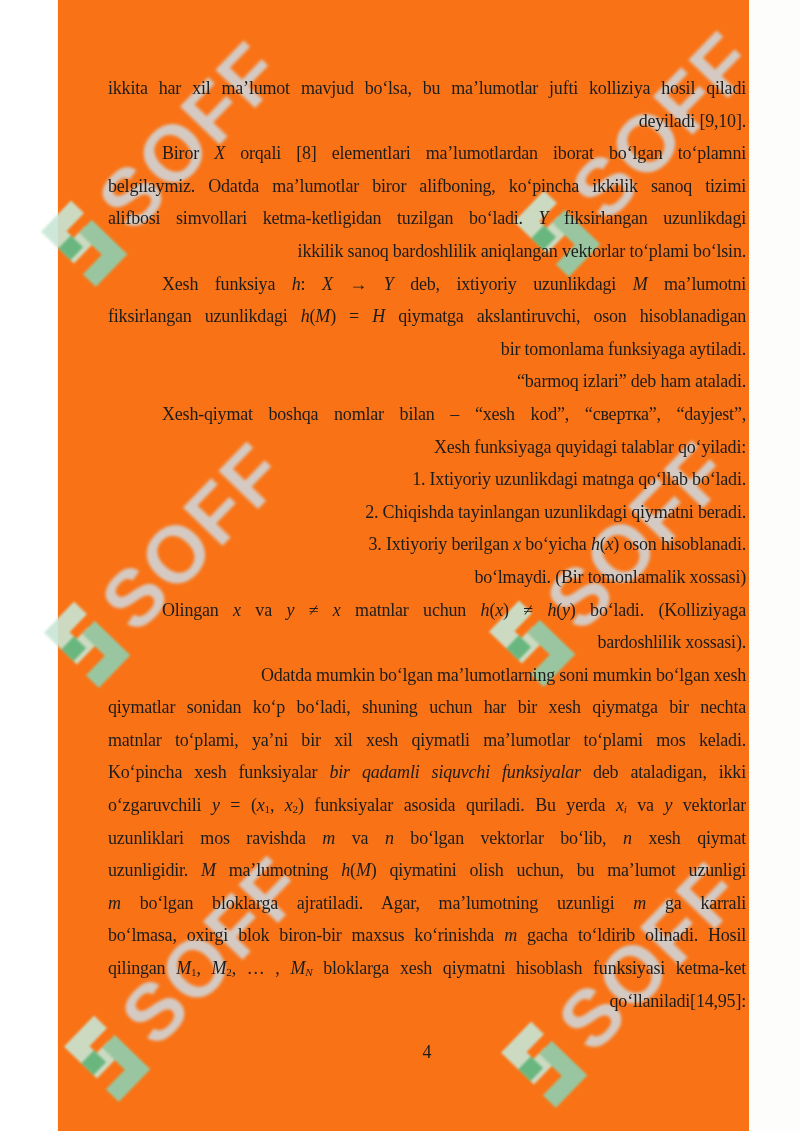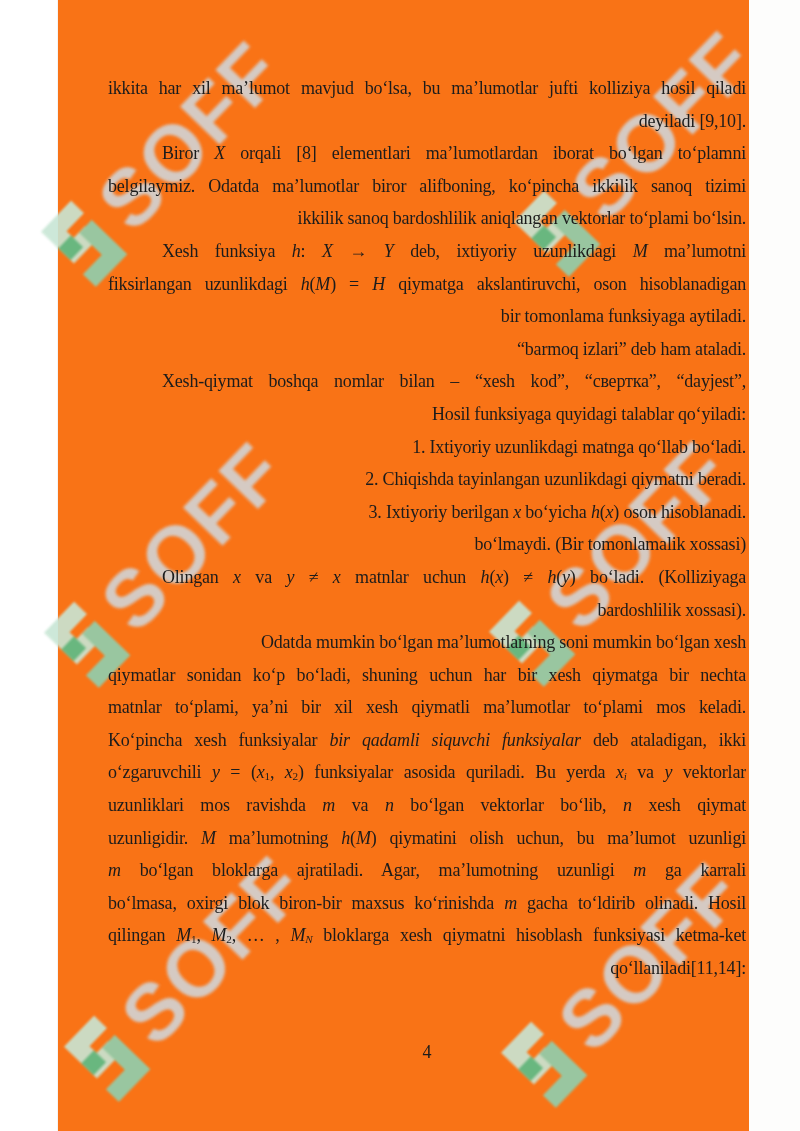--- a/index.html
+++ b/index.html
@@ -94,41 +94,42 @@
       </svg>
       <span class="soff-text">SOFF</span>
     </div>
   </div>
 
   <div class="textcol" id="textcol">
       <div class="line j">ikkita har xil ma’lumot mavjud bo‘lsa, bu ma’lumotlar jufti kolliziya hosil qiladi</div>
       <div class="line">deyiladi [9,10].</div>
       <div class="line j ind">Biror <i>X</i> orqali [8] elementlari ma’lumotlardan iborat bo‘lgan to‘plamni</div>
       <div class="line j">belgilaymiz. Odatda ma’lumotlar biror alifboning, ko‘pincha ikkilik sanoq tizimi</div>
+      <div class="line j">alifbosi simvollari ketma-ketligidan tuzilgan bo‘ladi. <i>Y</i> fiksirlangan uzunlikdagi</div>
       <div class="line">ikkilik sanoq bardoshlilik aniqlangan vektorlar to‘plami bo‘lsin.</div>
       <div class="line j ind">Xesh funksiya <i>h</i>: <i>X</i> → <i>Y</i> deb, ixtiyoriy uzunlikdagi <i>M</i> ma’lumotni</div>
       <div class="line j">fiksirlangan uzunlikdagi <i>h</i>(<i>M</i>) = <i>H</i> qiymatga akslantiruvchi, oson hisoblanadigan</div>
       <div class="line">bir tomonlama funksiyaga aytiladi.</div>
       <div class="line">“barmoq izlari” deb ham ataladi.</div>
       <div class="line j ind">Xesh-qiymat boshqa nomlar bilan – “xesh kod”, “свертка”, “dayjest”,</div>
-      <div class="line ind">Hosil funksiyaga quyidagi talablar qo‘yiladi:</div>
+      <div class="line ind">Xesh funksiyaga quyidagi talablar qo‘yiladi:</div>
       <div class="line">1. Ixtiyoriy uzunlikdagi matnga qo‘llab bo‘ladi.</div>
       <div class="line">2. Chiqishda tayinlangan uzunlikdagi qiymatni beradi.</div>
       <div class="line">3. Ixtiyoriy berilgan <i>x</i> bo‘yicha <i>h</i>(<i>x</i>) oson hisoblanadi.</div>
       <div class="line">bo‘lmaydi. (Bir tomonlamalik xossasi)</div>
       <div class="line j ind">Olingan <i>x</i> va <i>y</i> ≠ <i>x</i> matnlar uchun <i>h</i>(<i>x</i>) ≠ <i>h</i>(<i>y</i>) bo‘ladi. (Kolliziyaga</div>
       <div class="line">bardoshlilik xossasi).</div>
       <div class="line">Odatda mumkin bo‘lgan ma’lumotlarning soni mumkin bo‘lgan xesh</div>
       <div class="line j">qiymatlar sonidan ko‘p bo‘ladi, shuning uchun har bir xesh qiymatga bir nechta</div>
       <div class="line j">matnlar to‘plami, ya’ni bir xil xesh qiymatli ma’lumotlar to‘plami mos keladi.</div>
       <div class="line j">Ko‘pincha xesh funksiyalar <i>bir qadamli siquvchi funksiyalar</i> deb ataladigan, ikki</div>
       <div class="line j">o‘zgaruvchili <i>y</i> = (<i>x</i><sub>1</sub>, <i>x</i><sub>2</sub>) funksiyalar asosida quriladi. Bu yerda <i>x</i><sub><i>i</i></sub> va <i>y</i> vektorlar</div>
       <div class="line j">uzunliklari mos ravishda <i>m</i> va <i>n</i> bo‘lgan vektorlar bo‘lib, <i>n</i> xesh qiymat</div>
       <div class="line j">uzunligidir. <i>M</i> ma’lumotning <i>h</i>(<i>M</i>) qiymatini olish uchun, bu ma’lumot uzunligi</div>
       <div class="line j"><i>m</i> bo‘lgan bloklarga ajratiladi. Agar, ma’lumotning uzunligi <i>m</i> ga karrali</div>
       <div class="line j">bo‘lmasa, oxirgi blok biron-bir maxsus ko‘rinishda <i>m</i> gacha to‘ldirib olinadi. Hosil</div>
       <div class="line j">qilingan <i>M</i><sub>1</sub>, <i>M</i><sub>2</sub>, … , <i>M</i><sub><i>N</i></sub> bloklarga xesh qiymatni hisoblash funksiyasi ketma-ket</div>
-      <div class="line">qo‘llaniladi[11,14]:</div>
+      <div class="line">qo‘llaniladi[14,95]:</div>
     </div>
 
   <div class="page-number">4</div>
 
 </div>
 
 </body></html>

